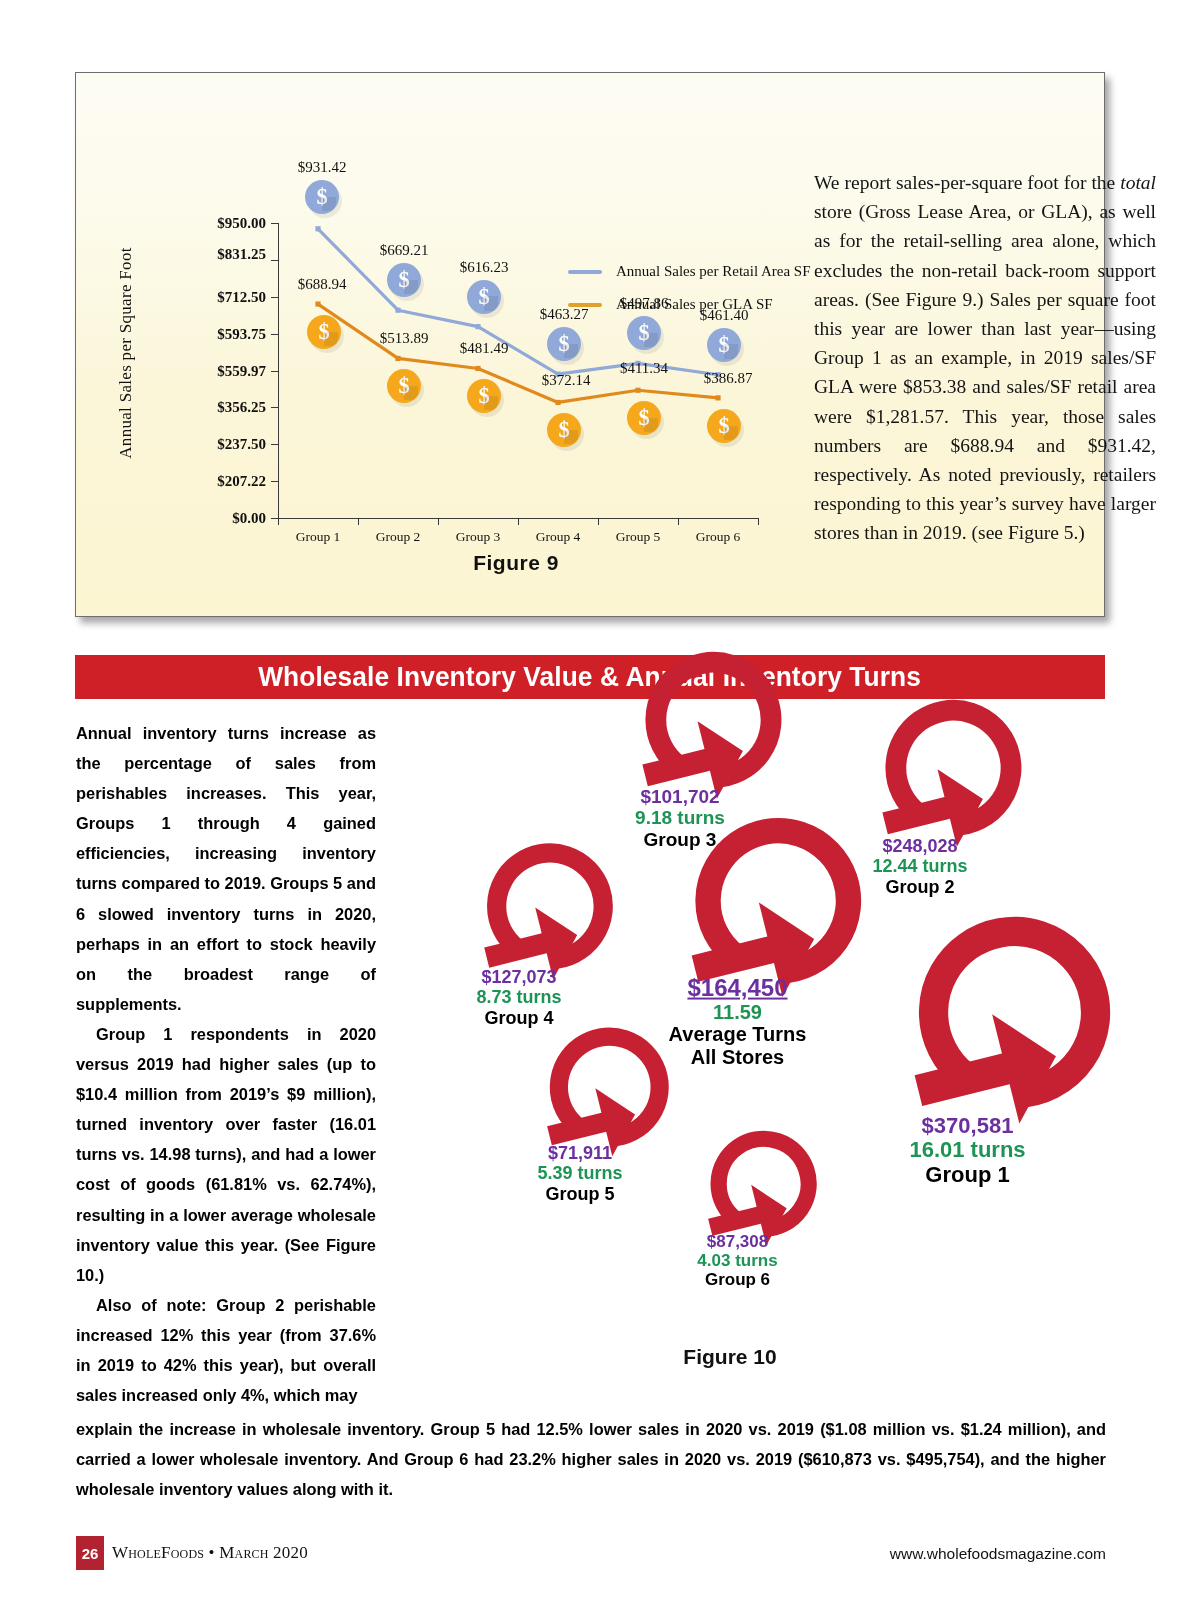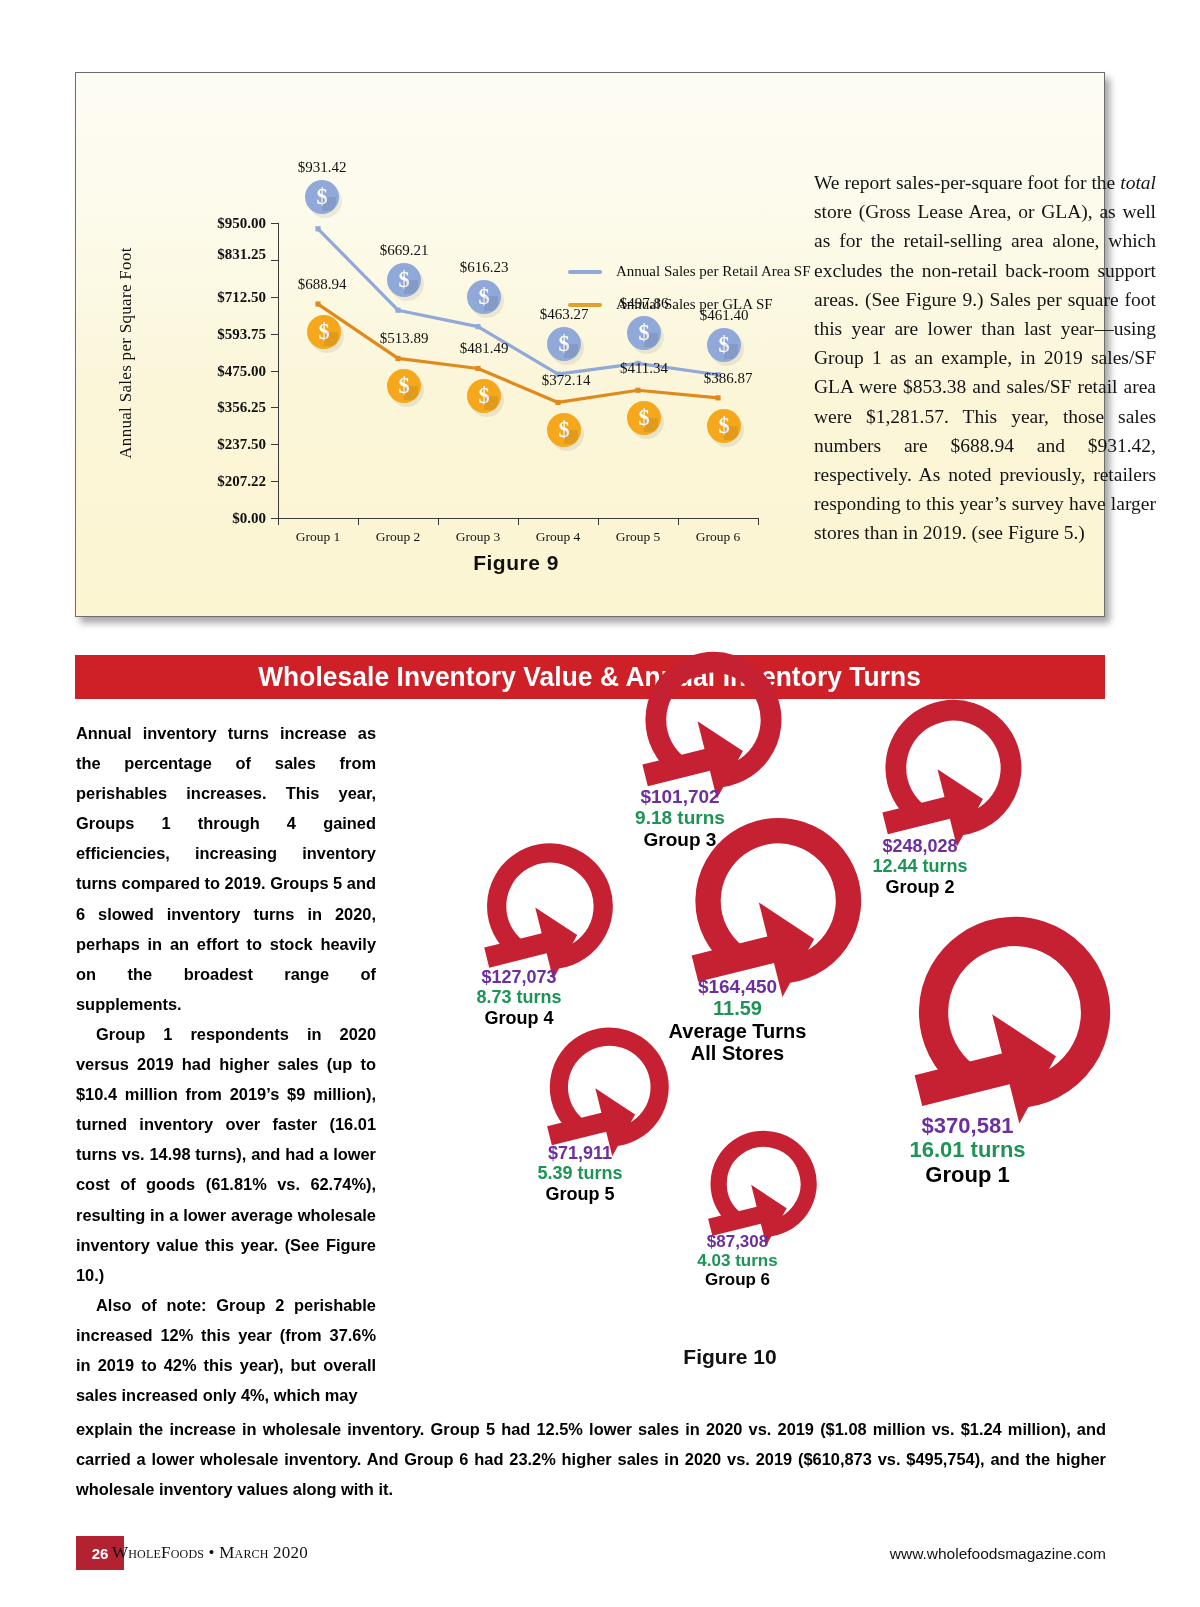--- a/index.html
+++ b/index.html
@@ -146,21 +146,21 @@
 
   .fig10-caption{
     position:absolute; left:640px; top:1345px; width:180px; text-align:center;
     font-weight:bold; font-size:21px; color:#111;
     font-family:"Liberation Sans", sans-serif;
   }
 
   
   .footer{ position:absolute; left:76px; top:1536px; width:1030px; height:40px; }
   .pagebox{
-    position:absolute; left:0; top:0; width:48px; height:34px;
+    position:absolute; left:0; top:0; width:28px; height:34px;
     background:#b32231; color:#fff;
     display:flex; align-items:center; justify-content:center;
     font-weight:bold; font-size:15px;
     font-family:"Liberation Sans", sans-serif;
   }
   .footer-mag{
     position:absolute; left:36px; top:7px;
     font-family:"Liberation Serif", serif;
     font-size:17px; color:#111; font-variant:small-caps; letter-spacing:.2px;
     white-space:nowrap;
@@ -215,21 +215,21 @@
         </svg>
     <div class="ytick" style="top: 0px;"></div>
         <div class="ylabel" style="top: 0px;">$950.00</div>
         <div class="ytick" style="top: 36.875px;"></div>
         <div class="ylabel" style="top: 31px;">$831.25</div>
         <div class="ytick" style="top: 73.75px;"></div>
         <div class="ylabel" style="top: 73.75px;">$712.50</div>
         <div class="ytick" style="top: 110.625px;"></div>
         <div class="ylabel" style="top: 110.625px;">$593.75</div>
         <div class="ytick" style="top: 147.5px;"></div>
-        <div class="ylabel" style="top: 147.5px;">$475.00</div>
+        <div class="ylabel" style="top: 147.5px;">$559.97</div>
         <div class="ytick" style="top: 184.375px;"></div>
         <div class="ylabel" style="top: 184.375px;">$356.25</div>
         <div class="ytick" style="top: 221.25px;"></div>
         <div class="ylabel" style="top: 221.25px;">$237.50</div>
         <div class="ytick" style="top: 258.125px;"></div>
         <div class="ylabel" style="top: 258.125px;">$207.22</div>
         <div class="ytick" style="top: 295px;"></div>
         <div class="ylabel" style="top: 295px;">$0.00</div>
         <div class="xtick" style="left: 0px;"></div>
         <div class="xtick" style="left: 80px;"></div>
@@ -321,21 +321,21 @@
         <span class="ring-turns" style="font-size: 18px;">8.73 turns</span>
         <span class="ring-name" style="font-size: 18px;">Group 4</span>
       </div>
     </div>
     <div class="ring" style="left: 240px; top: 205px; width: 195px; height: 195px;">
       <svg width="195" height="195" viewBox="0 0 100 100">
         <path d="M 72.16 24.63 A 36 36 0 1 0 48.74 17.02" fill="none" stroke="#c62033" stroke-width="13" stroke-linecap="butt"></path>
         <polygon points="36,12 76,12 76,-6 99,19 76,44 76,26 36,26" fill="#c62033" transform="rotate(-14 50 53)"></polygon>
       </svg>
       <div class="ring-label">
-        <span class="ring-amt" style="font-size: 19px;">$164,450</span>
+        <span class="ring-amt" style="font-size: 24px; text-decoration: underline;">$164,450</span>
         <span class="ring-turns" style="font-size: 20px;">11.59</span>
         <span class="ring-name" style="font-size: 20px;">Average Turns</span>
         <span class="ring-name" style="font-size: 20px;">All Stores</span>
       </div>
     </div>
     <div class="ring" style="left: 110px; top: 385px; width: 140px; height: 140px;">
       <svg width="140" height="140" viewBox="0 0 100 100">
         <path d="M 72.16 24.63 A 36 36 0 1 0 48.74 17.02" fill="none" stroke="#c62033" stroke-width="13" stroke-linecap="butt"></path>
         <polygon points="36,12 76,12 76,-6 99,19 76,44 76,26 36,26" fill="#c62033" transform="rotate(-14 50 53)"></polygon>
       </svg>

